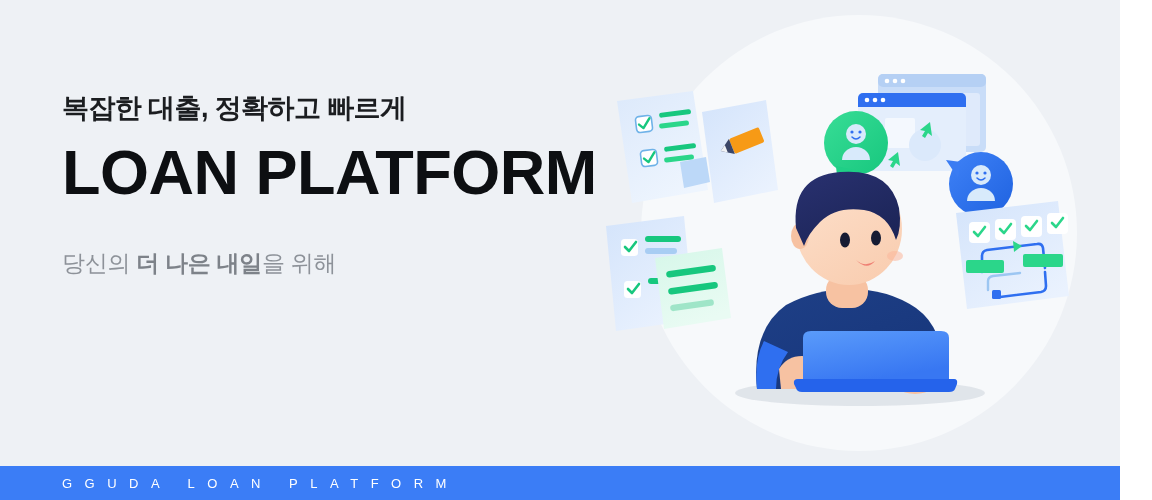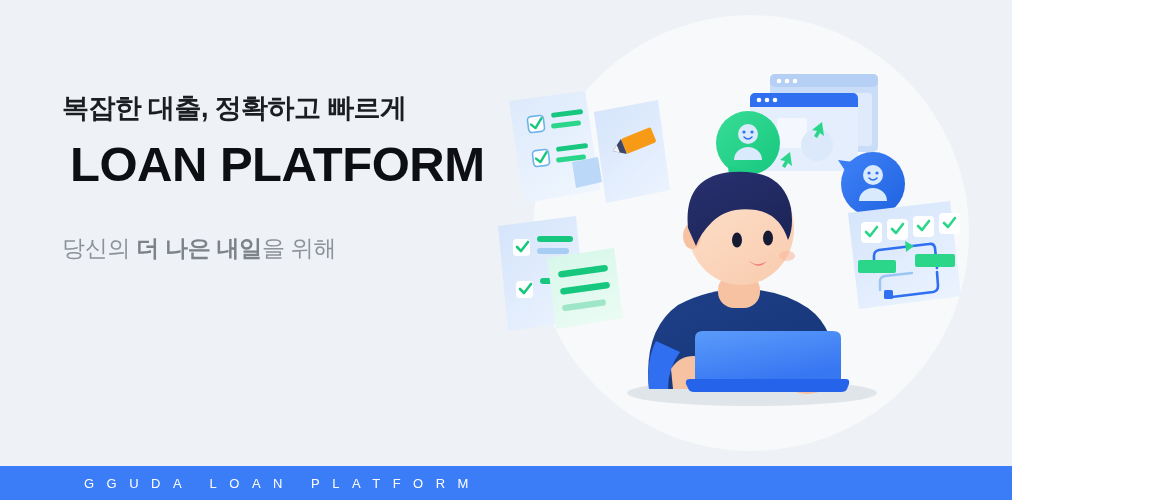--- a/index.html
+++ b/index.html
@@ -8,21 +8,21 @@
   }
   body {
     width: 1152px;
     height: 500px;
     overflow: hidden;
     font-family: "Liberation Sans", "DejaVu Sans", sans-serif;
   }
 
   #hero {
     position: relative;
-    width: 1012px;
+    width: 1120px;
     height: 500px;
     background: #eef1f5;
     overflow: hidden;
   }
 
   
   .copy {
     position: absolute;
     left: 62px;
     top: 92px;
@@ -41,26 +41,26 @@
   .brand {
     font-size: 62px;
     font-weight: 800;
     color: #3b7bf5;
     letter-spacing: 0.5px;
     line-height: 1.02;
     margin: 0;
     white-space: nowrap;
   }
   .product {
-    font-size: 49px;
+    font-size: 63px;
     font-weight: 700;
     color: #0d0f12;
     letter-spacing: -0.5px;
     line-height: 1.08;
-    margin: 12px 0 0 8px;
+    margin: 12px 0 0 0;
     white-space: nowrap;
   }
   .tagline {
     margin-top: 40px;
     font-size: 23px;
     line-height: 1.55;
     color: #8d9299;
     font-weight: 400;
     letter-spacing: -0.3px;
   }
@@ -76,21 +76,21 @@
     left: 0;
     bottom: 0;
     width: 1152px;
     height: 34px;
     background: #3b7df6;
     display: flex;
     align-items: center;
     z-index: 20;
   }
   .ticker-text {
-    padding-left: 84px;
+    padding-left: 62px;
     color: #ffffff;
     font-size: 13px;
     font-weight: 500;
     letter-spacing: 12.5px;
     white-space: nowrap;
   }
 
   
   .art {
     position: absolute;

